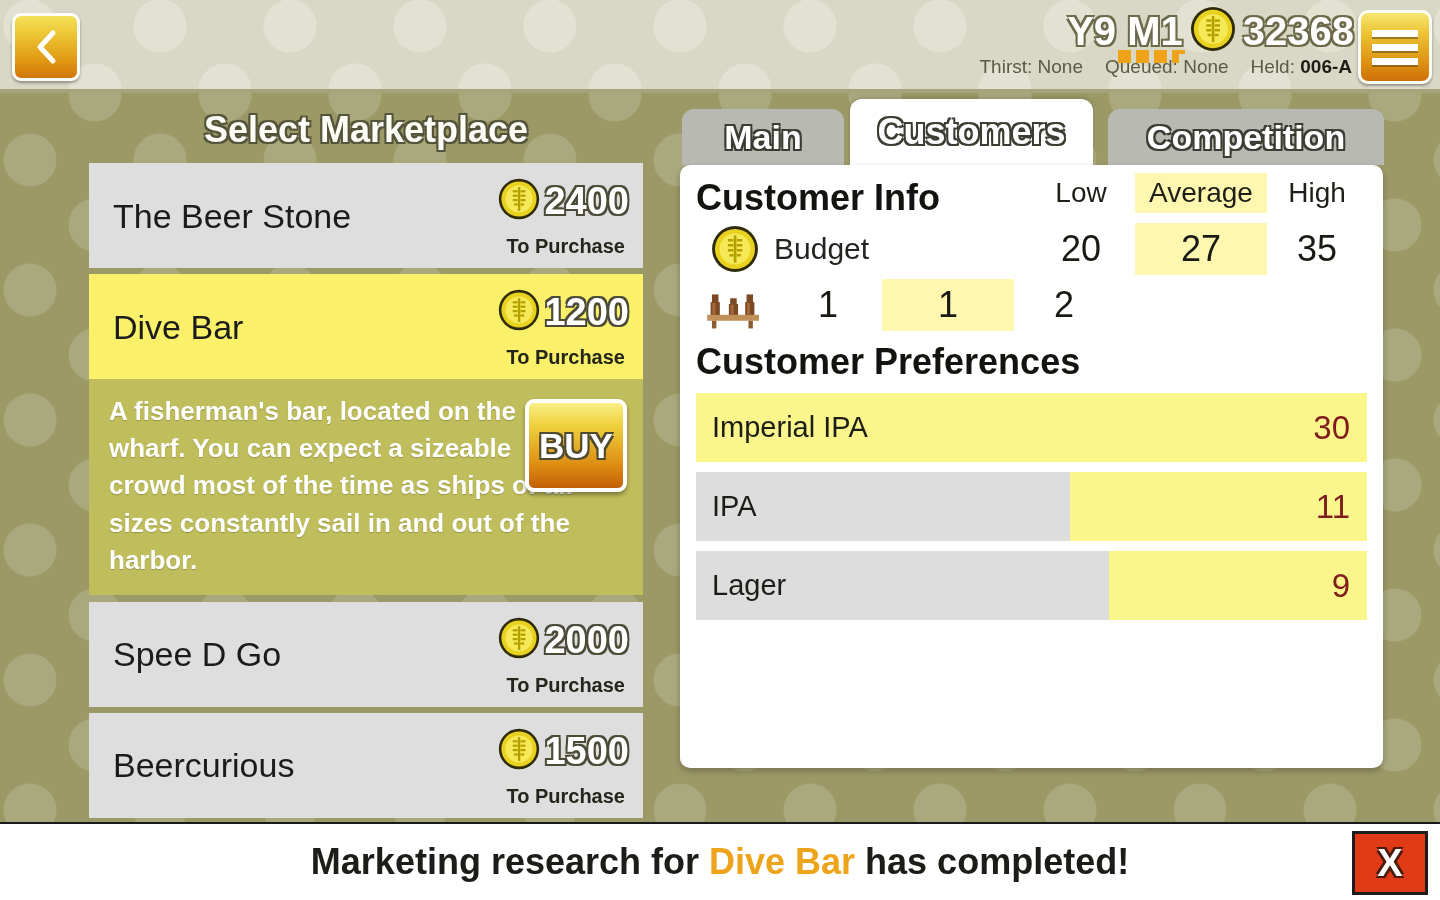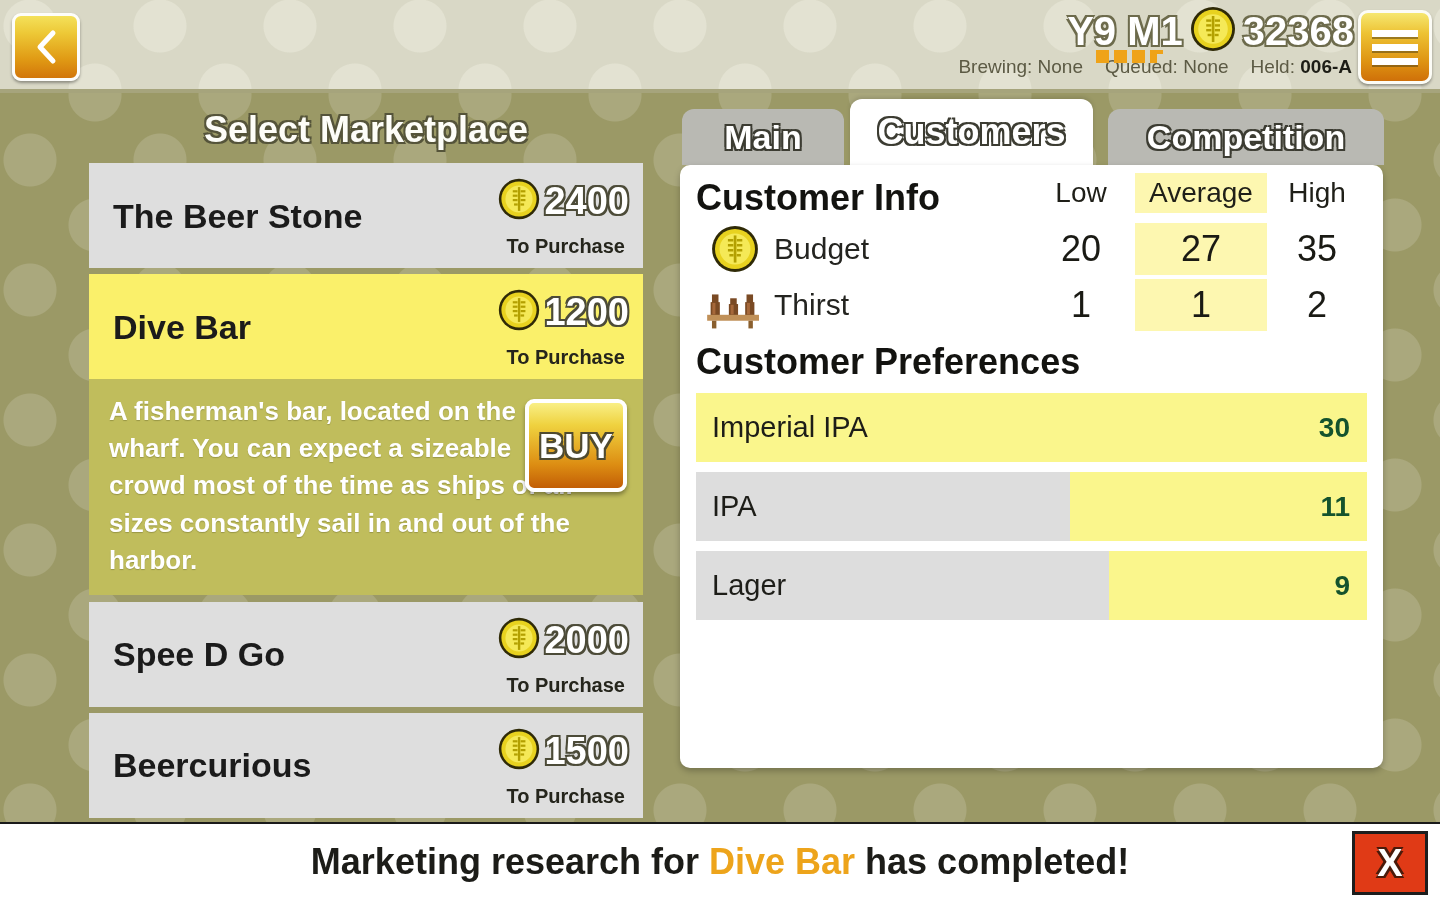--- a/index.html
+++ b/index.html
@@ -88,21 +88,21 @@
     margin-top:16px; margin-bottom:12px;
     text-shadow:-2px -2px 0 #55543a, 2px -2px 0 #55543a, -2px 2px 0 #55543a, 2px 2px 0 #55543a;
   }
   .mkt-row {
     position:relative; height:105px; background:#dedede;
     margin-bottom:6px; cursor:pointer;
   }
   .mkt-row.selected { background:#faf06a; margin-bottom:0; }
   .mkt-name {
     position:absolute; left:24px; top:50%; transform:translateY(-50%);
-    font-size:34px; font-weight:bold; color:#1b1b1b;
+    font-size:34px; font-weight:normal; color:#1b1b1b;
   }
   .mkt-price-wrap {
     position:absolute; right:14px; top:14px;
     display:flex; align-items:center; gap:3px;
   }
   .mkt-price {
     font-size:38px; font-weight:bold; color:#ffffff; line-height:1;
     text-shadow:-2px -2px 0 #4c4b38, 2px -2px 0 #4c4b38, -2px 2px 0 #4c4b38, 2px 2px 0 #4c4b38;
   }
   .mkt-sub {
@@ -178,21 +178,21 @@
     display:flex; align-items:center;
   }
   .pref-name {
     position:absolute; left:16px; font-size:29px; color:#1d1d18; z-index:2;
   }
   .pref-bar {
     position:absolute; right:0; top:0; height:100%; background:#faf68c;
   }
   .pref-val {
     position:absolute; right:17px; top:50%; transform:translateY(-50%);
-    font-size:28px; font-weight:bold; color:#14532d; z-index:2;
+    font-size:33px; font-weight:normal; color:#7f1d1d; z-index:2;
   }
 
   
   #bottom-actions { position:absolute; left:680px; top:780px; width:720px; height:40px; }
   .action-btn {
     position:absolute; top:0; height:46px; border-radius:11px;
   }
   #action-left {
     left:0; width:341px;
     background:linear-gradient(#8a8736 0%, #95923c 100%);
@@ -263,21 +263,21 @@
         <span class="hud-big">32368</span>
       </div>
       <div id="month-pips">
         <span class="pip"></span>
         <span class="pip"></span>
         <span class="pip"></span>
         <span class="pip part"></span>
       </div>
       <div id="hud-bottom">
         <span>
-          <span>Brewing:</span>
+          <span>Thirst:</span>
           <span>None</span>
         </span>
         <span>
           <span>Queued:</span>
           <span>None</span>
         </span>
         <span>
           <span>Held:</span>
           <b>006-A</b>
         </span>
@@ -468,21 +468,20 @@
               <g fill="#a6683a">
                 <rect x="3.2" y="11.4" width="1.6" height="6"></rect>
                 <rect x="12.7" y="12.4" width="1.6" height="5"></rect>
                 <rect x="21.2" y="11.4" width="1.6" height="6"></rect>
               </g>
               <rect x="0.5" y="17.6" width="27" height="3.1" fill="#c09058"></rect>
               <rect x="3" y="20.7" width="2.3" height="4" fill="#8a5f2e"></rect>
               <rect x="22" y="20.7" width="2.3" height="4" fill="#8a5f2e"></rect>
             </svg>
           </div>
-          <div class="info-label">Thirst</div>
           <div class="cell-val w-low">1</div>
           <div class="cell-val w-avg hl">1</div>
           <div class="cell-val w-high">2</div>
         </div>
 
         <div class="panel-h" id="prefs-h">Customer Preferences</div>
 
         <div class="pref-row">
           <span class="pref-bar" style="width: 100%;"></span>
           <span class="pref-name">Imperial IPA</span>

